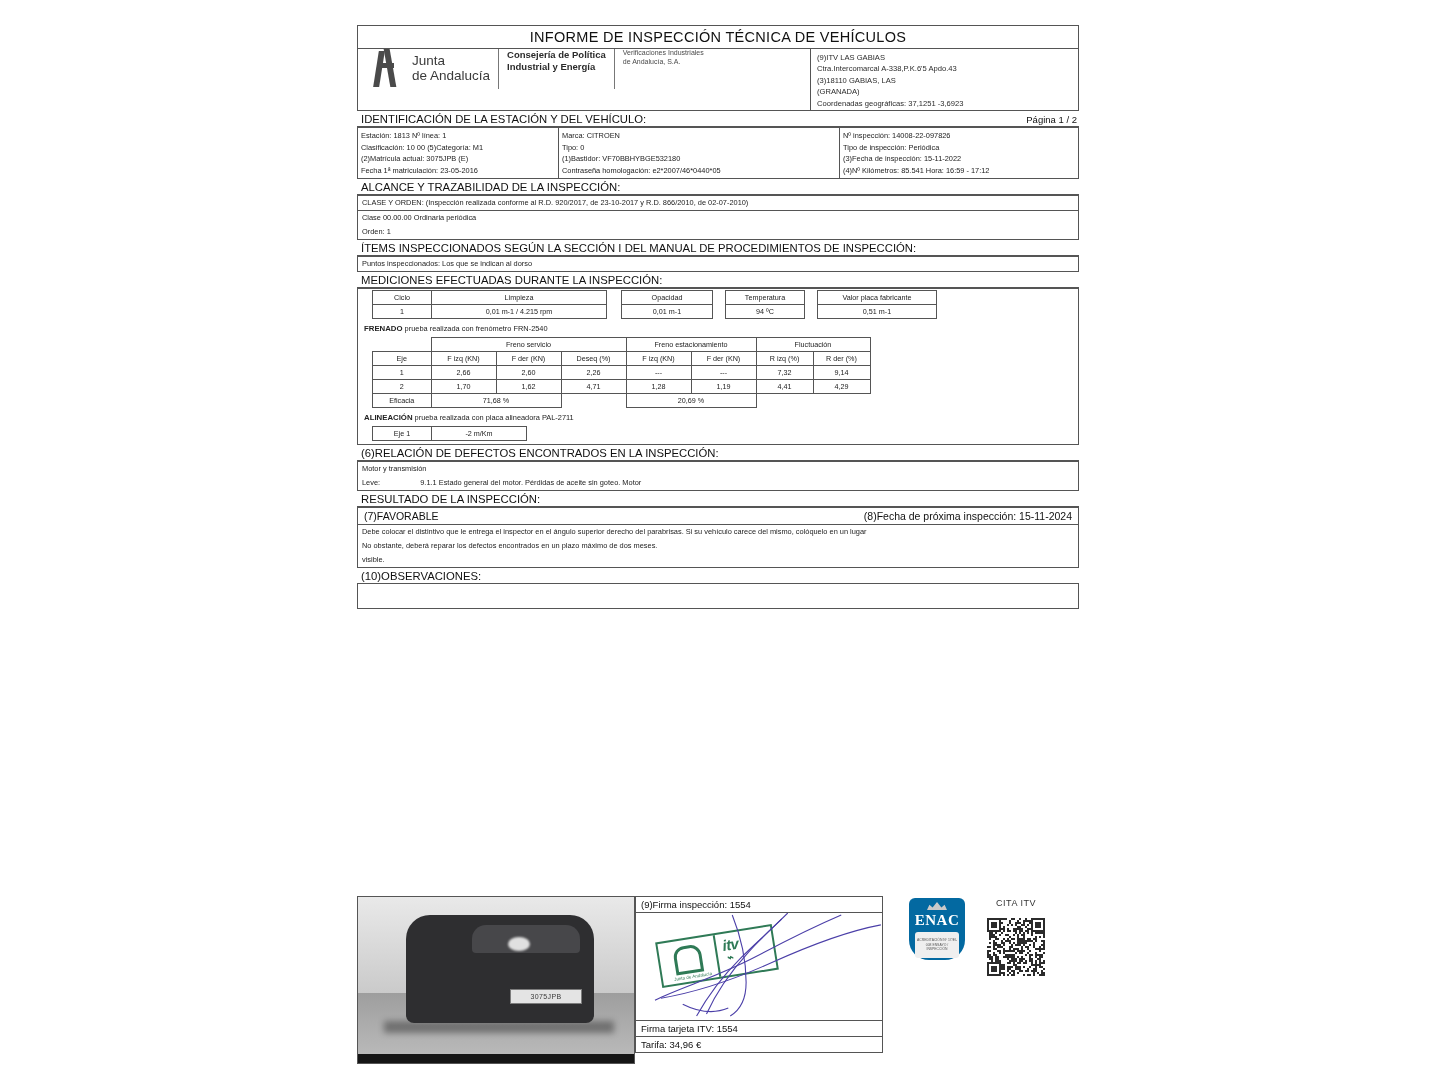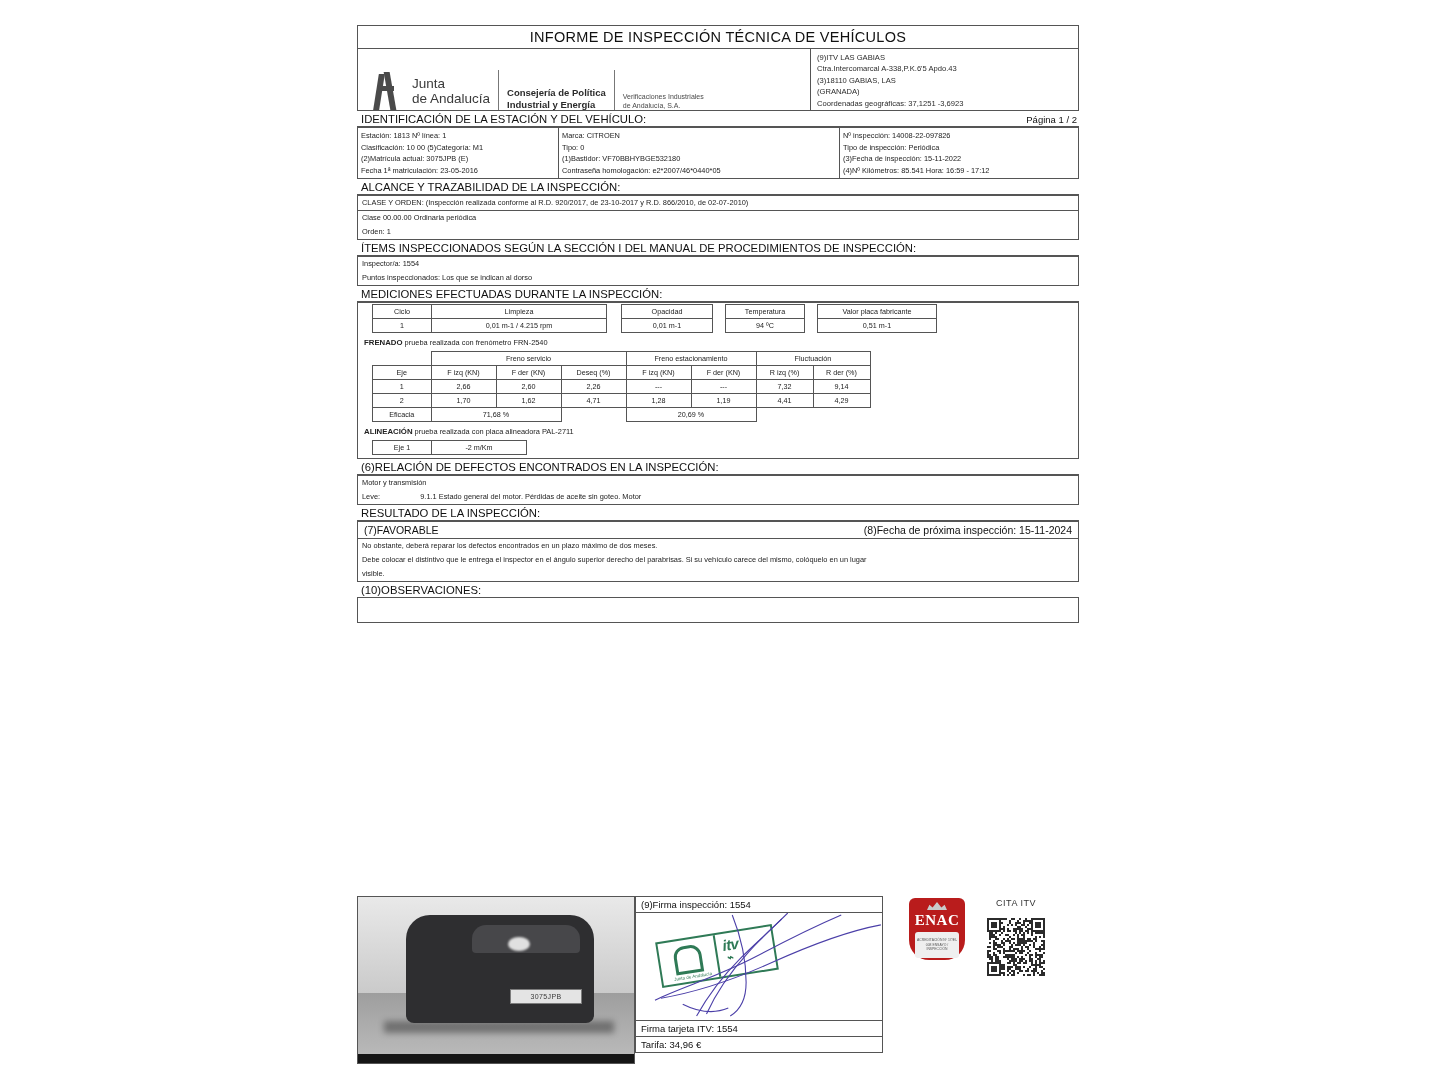--- a/index.html
+++ b/index.html
@@ -19,21 +19,21 @@
   .bx + .bx{border-top:none;}
 
   
   .title-bar{
     height:24px;display:flex;align-items:center;justify-content:center;
     font-size:14.5px;letter-spacing:.3px;color:#111;
   }
 
   
   .hdr{display:flex;height:62px;}
-  .hdr-left{width:452px;display:flex;align-items:flex-end;padding:0 4px;box-sizing:border-box;}
+  .hdr-left{width:452px;display:flex;align-items:flex-start;padding:0 4px;box-sizing:border-box;}
   .hdr-right{flex:1;border-left:1px solid #555;padding:3px 4px 0 6px;box-sizing:border-box;}
   .junta{display:flex;align-items:center;gap:6px;padding-left:14px;}
   .junta-mark{width:30px;height:38px;position:relative;flex:none;}
   .junta-mark span{position:absolute;background:#4a4a4a;}
   .junta-txt{font-size:13.5px;line-height:15px;color:#3a3a3a;}
   .vdiv{width:1px;background:#777;height:40px;margin:0 8px;}
   .cons{font-size:9.5px;font-weight:bold;line-height:11.5px;color:#2b2b2b;}
   .verif{font-size:7px;line-height:8.5px;color:#4a4a4a;max-width:84px;}
   .addr{font-size:7.6px;line-height:11.4px;color:#2b2b2b;white-space:nowrap;}
 
@@ -105,21 +105,21 @@
   .st-sub{position:absolute;left:5px;bottom:2px;font-size:4.5px;color:#2f7a56;
     line-height:5px;text-align:center;width:90%;}
   .st-itv{position:absolute;left:6px;top:3px;font-size:15px;font-weight:bold;
     color:#2f7a56;font-style:italic;letter-spacing:-.5px;}
   .st-itv2{position:absolute;left:8px;top:18px;font-size:11px;font-weight:bold;
     color:#2f7a56;font-style:italic;}
   .ink{position:absolute;left:0;top:0;width:100%;height:100%;pointer-events:none;}
 
   .marks{margin-left:26px;display:flex;gap:22px;padding-top:2px;}
   .enac{width:56px;}
-  .enac-badge{width:56px;height:62px;background:#b91c1c;border-radius:6px 6px 20px 20px;
+  .enac-badge{width:56px;height:62px;background:#0369a1;border-radius:6px 6px 20px 20px;
     position:relative;display:flex;flex-direction:column;align-items:center;}
   .enac-crown{margin-top:4px;width:20px;height:8px;background:#c9c9c9;
     clip-path:polygon(0 100%,12% 35%,28% 70%,50% 0,72% 70%,88% 35%,100% 100%);}
   .enac-word{color:#fff;font-family:"Liberation Serif",serif;font-size:15px;
     font-weight:bold;letter-spacing:.5px;margin-top:2px;}
   .enac-plate{background:#efefef;width:44px;height:26px;margin-top:3px;border-radius:3px;
     display:flex;align-items:center;justify-content:center;text-align:center;}
   .enac-plate div{font-size:3.4px;color:#555;line-height:4.4px;}
   .qrwrap{text-align:center;}
   .qrlab{font-size:9px;color:#333;letter-spacing:.5px;margin-bottom:10px;}
@@ -197,21 +197,20 @@
   <div class="bx">
     <div class="row rb">CLASE Y ORDEN: (Inspección realizada conforme al R.D. 920/2017, de 23-10-2017 y R.D. 866/2010, de 02-07-2010)</div>
     <div class="row">Clase  00.00.00  Ordinaria periódica</div>
     <div class="row">Orden: 1</div>
   </div>
 
   <div class="sect" style="border-top:none;">
     <span>ÍTEMS INSPECCIONADOS SEGÚN LA SECCIÓN I DEL MANUAL DE PROCEDIMIENTOS DE INSPECCIÓN:</span>
   </div>
   <div class="bx">
-    <div class="row">Inspector/a: 1554</div>
     <div class="row">Puntos inspeccionados: Los que se indican al dorso</div>
   </div>
 
   <div class="sect" style="border-top:none;">
     <span>MEDICIONES EFECTUADAS DURANTE LA INSPECCIÓN:</span>
   </div>
 
   <div class="bx">
 
     <table class="t">
@@ -317,22 +316,22 @@
   </div>
 
   <div class="sect" style="border-top:none;">
     <span>RESULTADO DE LA INSPECCIÓN:</span>
   </div>
   <div class="bx">
     <div class="res" style="border-bottom:1px solid #555;">
       <span>(7)FAVORABLE</span>
       <span>(8)Fecha de próxima inspección: 15-11-2024</span>
     </div>
+    <div class="row">Debe colocar el distintivo que le entrega el inspector en el ángulo superior derecho del parabrisas. Si su vehículo carece del mismo, colóquelo en un lugar</div>
     <div class="row">No obstante, deberá reparar los defectos encontrados en un plazo máximo de dos meses.</div>
-    <div class="row">Debe colocar el distintivo que le entrega el inspector en el ángulo superior derecho del parabrisas. Si su vehículo carece del mismo, colóquelo en un lugar</div>
     <div class="row">visible.</div>
   </div>
 
   <div class="sect" style="border-top:none;border-bottom:none;">
     <span>(10)OBSERVACIONES:</span>
   </div>
   <div class="bx obs"></div>
 
 </div>
 

